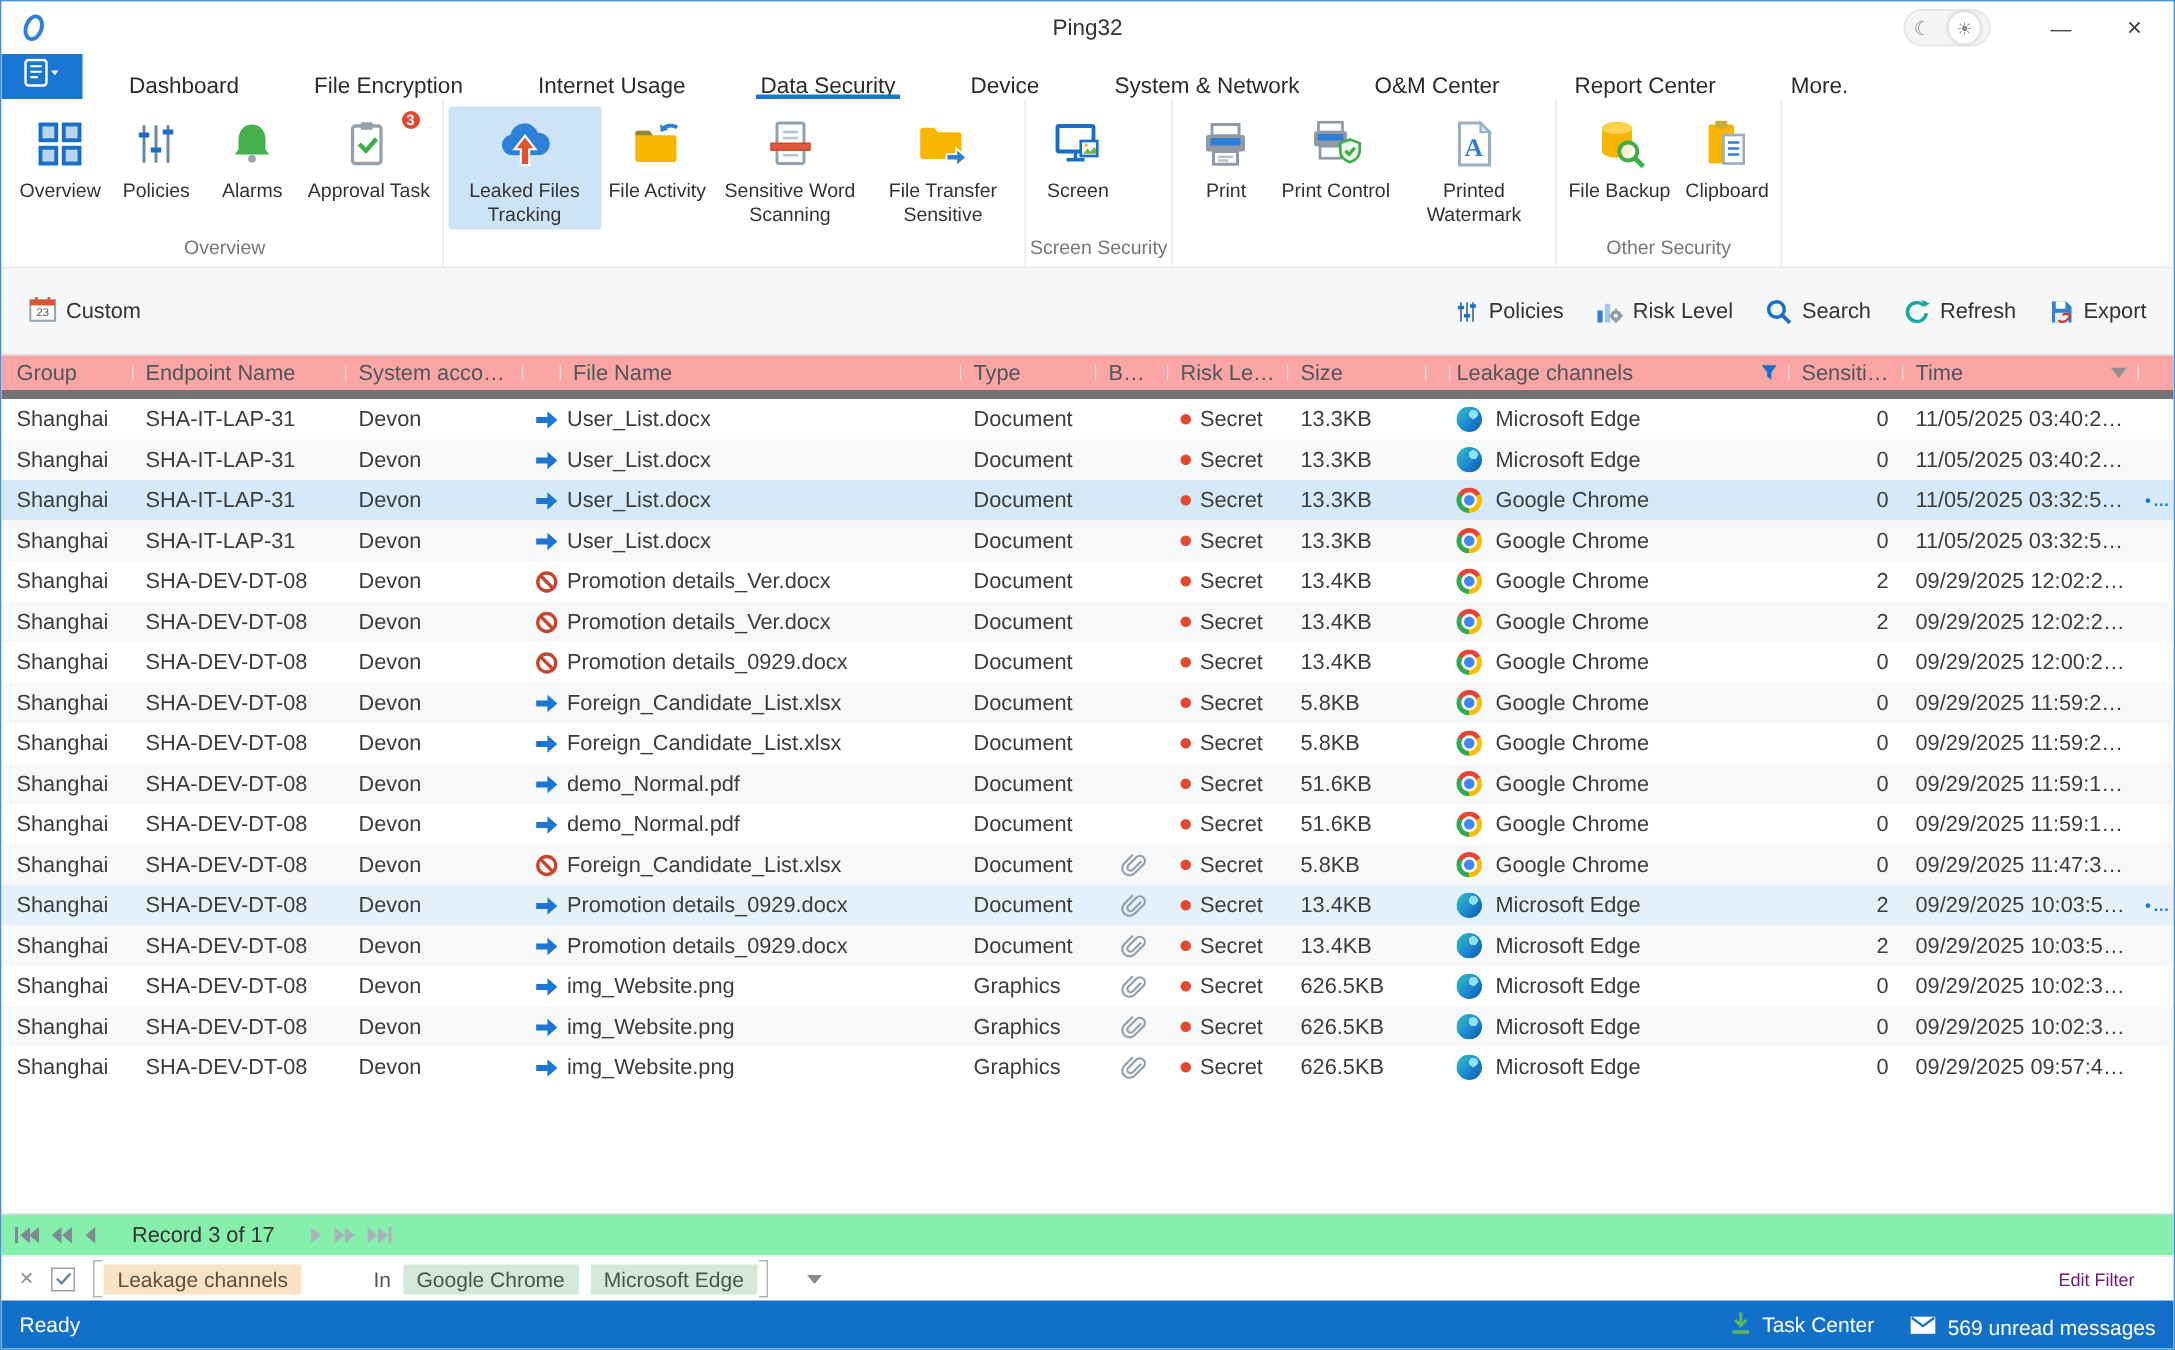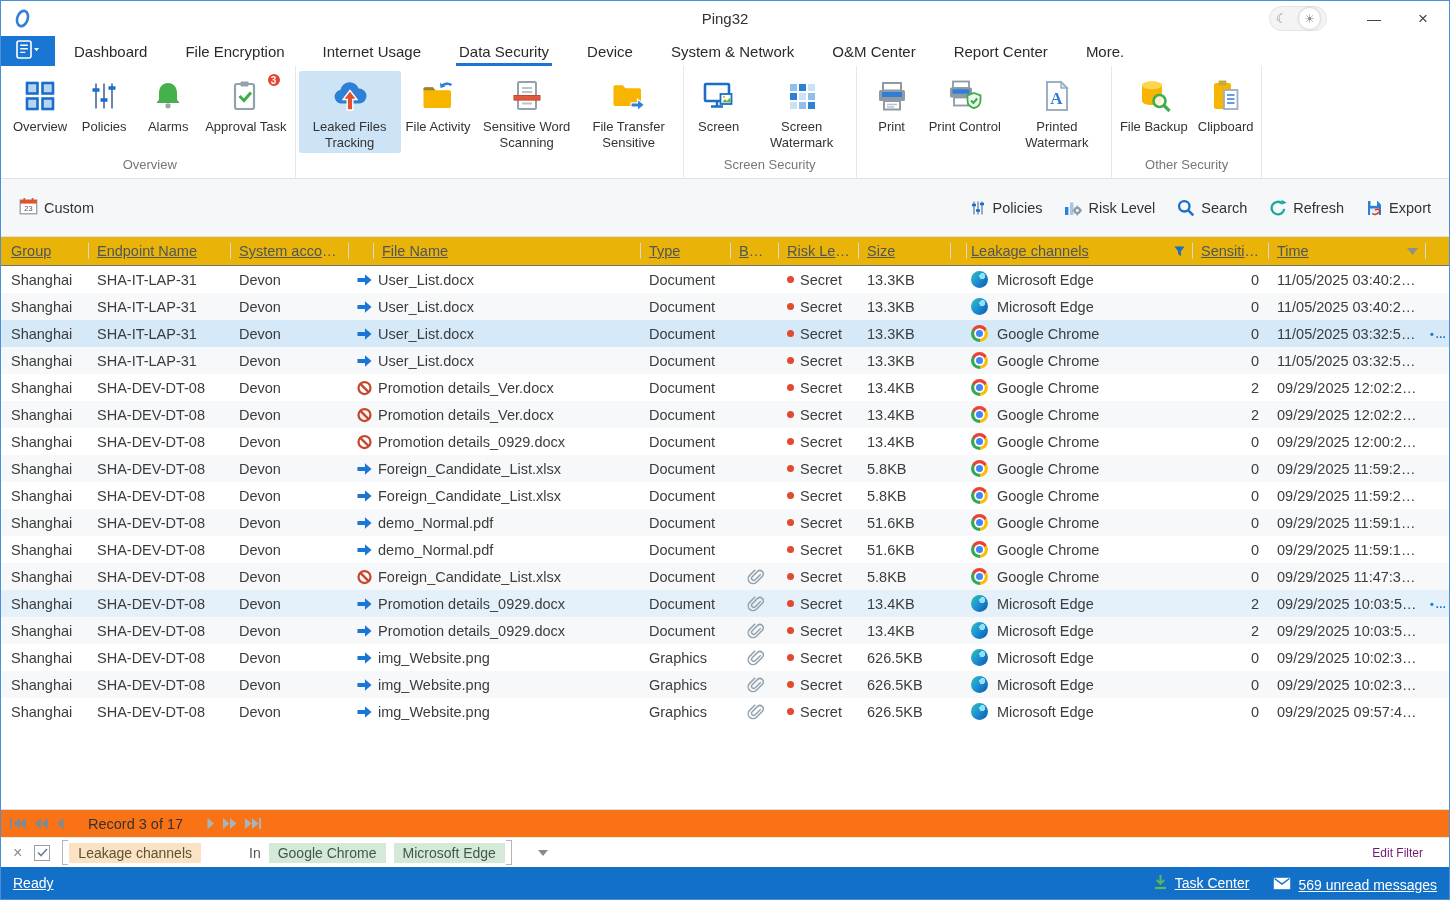--- a/index.html
+++ b/index.html
@@ -14,42 +14,42 @@
   .theme-pill { width:58px; height:25px; border:1px solid #e4e4e4; background:#f4f4f4; border-radius:13px; display:flex; align-items:center; justify-content:space-around; margin-right:24px; }
   .theme-pill .moon { color:#8a8a8a; font-size:13px; }
   .theme-pill .sun { width:21px; height:21px; background:#fff; border-radius:50%; box-shadow:0 0 3px rgba(0,0,0,.25); color:#8a8a8a; font-size:12px; display:flex; align-items:center; justify-content:center; }
   .btn-min { width:46px; text-align:center; color:#444; font-size:14px; }
   .btn-close { width:52px; text-align:center; color:#444; font-size:17px; }
 
   
   .menubar { height:30px; display:flex; align-items:stretch; flex:none; background:#fff; }
   .app-btn { width:54px; background:#1976d2; display:flex; align-items:center; justify-content:center; }
   .tabs { display:flex; }
-  .tab { padding:0 19px; display:flex; align-items:center; font-size:15px; color:#2b2b2b; position:relative; cursor:default; }
+  .tab { padding:0 19px; display:flex; align-items:flex-end; font-size:15px; color:#2b2b2b; position:relative; cursor:default;margin-left:12px; }
   .tab.active::after { content:''; position:absolute; left:16px; right:16px; bottom:0; height:3px; background:#1976d2; }
 
   
   .ribbon { height:113px; display:flex; background:#fff; border-bottom:1px solid #e3e3e3; padding-left:4px; flex:none; }
   .rgroup { display:flex; flex-direction:column; border-right:1px solid #e8e8e8; padding:0 3px; }
   .rgroup-items { flex:1; display:flex; align-items:flex-start; padding-top:5px; }
   .rgroup-label { text-align:center; font-size:13px; color:#777; padding:2px 0 6px; }
   .ritem { min-width:64px; max-width:102px; display:flex; flex-direction:column; align-items:center; padding:5px 5px 2px; border-radius:2px; position:relative; }
   .ritem.selected { background:#cde4f7; }
   .ricon { height:40px; display:flex; align-items:center; justify-content:center; }
   .rlabel { font-size:13px; color:#333; text-align:center; line-height:16px; margin-top:3px; }
   .rbadge { position:absolute; top:1px; right:10px; min-width:16px; height:16px; background:#e8432d; color:#fff; border-radius:50%; font-size:10px; font-weight:bold; display:flex; align-items:center; justify-content:center; border:2px solid #fff; }
 
   
   .toolbar { height:58px; background:#f6f7f8; border-bottom:1px solid #e0e0e0; display:flex; align-items:center; padding:0 18px; flex:none; }
   .tbtn { display:flex; align-items:center; gap:6px; font-size:14.5px; color:#333; cursor:default; }
   .toolbar-right { margin-left:auto; display:flex; align-items:center; gap:22px; }
 
   
   .grid { --cols: 88px 142px 118px 25px 267px 90px 48px 80px 92px 12px 230px 76px 157px 1fr; }
-  .thead { display:grid; grid-template-columns:var(--cols); height:29px; border-bottom:1px solid #737373; background:#eab308; align-items:center; font-size:14.5px; color:#4f565c; flex:none;text-decoration:underline; }
+  .thead { display:grid; grid-template-columns:var(--cols); height:29px; border-bottom:6px solid #737373; background:#fca5a5; align-items:center; font-size:14.5px; color:#4f565c; flex:none; }
   .th { position:relative; padding:0 8px; height:100%; display:flex; align-items:center; overflow:hidden; white-space:nowrap; }
   .th::after { content:''; position:absolute; right:0; top:6px; bottom:6px; width:1px; background:#d5d9dd; }
   .th:last-child::after { display:none; }
   .th .hlabel { overflow:hidden; text-overflow:ellipsis; }
   .th .hfunnel { margin-left:auto; display:flex; }
   .th .hcaret { margin-left:auto; display:flex; }
   .tbody { flex:1; overflow:hidden; background:#fff; }
   .row { display:grid; grid-template-columns:var(--cols); height:27px; align-items:center; font-size:14.5px; color:#3c3c3c; }
   .row.alt { background:#f7f8f9; }
   .row.selected { background:#d5e9f8; }
@@ -62,40 +62,40 @@
   .risk-dot { width:7px; height:7px; border-radius:50%; background:#e2492f; flex:none; }
   .cell.channel-cell { display:flex; align-items:center; gap:9px; }
   .cell.sens-cell { text-align:right; padding-right:10px; }
   .cell.more-cell { text-align:center; color:#1976d2; font-size:11px; font-weight:bold; letter-spacing:1.5px; padding:0 4px; }
   .ic { width:17px; height:17px; border-radius:50%; position:relative; flex:none; display:inline-block; }
   .ic-chrome { background:conic-gradient(from -60deg,#ea4335 0 120deg,#fbbc05 120deg 240deg,#34a853 240deg 360deg); }
   .ic-chrome i { position:absolute; inset:4.6px; background:#4285f4; border-radius:50%; box-shadow:0 0 0 1.8px #fff; }
   .ic-edge { background:radial-gradient(circle at 66% 30%, #8ee3f2 0 18%, rgba(0,0,0,0) 19%), linear-gradient(128deg,#35c3b5 0%,#1e8fd5 48%,#0b57a8 100%); }
 
   
-  .pager { height:28px; border-top:1px solid #dcdcdc; display:flex; align-items:center; padding-left:8px; gap:7px; flex:none; background:#f97316; }
+  .pager { height:28px; border-top:1px solid #dcdcdc; display:flex; align-items:center; padding-left:8px; gap:7px; flex:none; background:#86efac; }
   .navbtn { display:flex; align-items:center; }
   .record-text { font-size:14.5px; color:#333; margin:0 16px; }
 
   
   .filterbar { height:30px; border-top:1px solid #ececec; display:flex; align-items:center; padding:0 12px; gap:12px; flex:none; background:#fff; }
   .fx { color:#8a8a8a; font-size:16px; }
   .fcheck { width:16px; height:16px; border:1px solid #9e9e9e; background:#fff; display:flex; align-items:center; justify-content:center; }
   .fgroup { display:flex; align-items:center; gap:8px; height:25px; padding:0 7px; position:relative; }
   .fgroup::before { content:''; position:absolute; left:0; top:0; bottom:0; width:5px; border:1px solid #b5b5b5; border-right:none; }
   .fgroup::after { content:''; position:absolute; right:0; top:0; bottom:0; width:5px; border:1px solid #b5b5b5; border-left:none; }
   .chip { padding:2px 9px; font-size:14px; }
   .chip.field { background:#fbe2c5; color:#5e5234; }
   .chip.value { background:#d5e9d8; color:#44584a; }
   .fop { font-size:14px; color:#555;margin-left:40px; }
   .fcaret { color:#8a8a8a; display:flex; margin-left:14px; }
   .edit-filter { margin-left:auto; font-size:12px; color:#701a75; padding-right:14px; }
 
   
-  .statusbar { height:27px; background:#1270c8; color:#fff; display:flex; align-items:center; font-size:14px; padding:16px 12px; flex:none;text-decoration:underline; }
+  .statusbar { height:27px; background:#1270c8; color:#fff; display:flex; align-items:center; font-size:14px; padding:16px 12px; flex:none; }
   .status-right { margin-left:auto; display:flex; align-items:flex-end; gap:24px; }
   .status-item { display:flex; align-items:center; gap:7px; }
 </style>
 </head>
 <body>
 
 <div class="window">
 
   <div class="titlebar">
     <span class="logo">
@@ -252,36 +252,20 @@
             <span class="ricon">
               <svg width="34" height="32" viewBox="0 0 34 32">
                 <rect x="3" y="4" width="24" height="17" rx="1" fill="#fff" stroke="#1b6ec8" stroke-width="2.6"></rect>
                 <path d="M15 21 v4.5 M9 26.5 h12" stroke="#1b6ec8" stroke-width="2.4"></path>
                 <rect x="18.5" y="14" width="11" height="10" fill="#fff" stroke="#1b6ec8" stroke-width="1.8"></rect>
                 <path d="M20 22.5 l3-3.5 2 2 2.5-3 1.3 1.8 v2.7 z" fill="#6cb24f"></path>
                 <circle cx="22" cy="16.8" r="1.1" fill="#f0b429"></circle>
               </svg>
             </span>
             <div class="rlabel">Screen</div>
-          </div>
-          <div class="ritem">
-            <span class="ricon">
-              <svg width="32" height="32" viewBox="0 0 32 32">
-                <rect x="4" y="4" width="7" height="7" fill="#8fc0ea"></rect>
-                <rect x="13" y="4" width="7" height="7" fill="#2e7fd6"></rect>
-                <rect x="22" y="4" width="7" height="7" fill="#c9e2f6"></rect>
-                <rect x="4" y="13" width="7" height="7" fill="#2e7fd6"></rect>
-                <rect x="13" y="13" width="7" height="7" fill="#c9e2f6"></rect>
-                <rect x="22" y="13" width="7" height="7" fill="#8fc0ea"></rect>
-                <rect x="4" y="22" width="7" height="7" fill="#c9e2f6"></rect>
-                <rect x="13" y="22" width="7" height="7" fill="#8fc0ea"></rect>
-                <rect x="22" y="22" width="7" height="7" fill="#2e7fd6"></rect>
-              </svg>
-            </span>
-            <div class="rlabel">Screen Watermark</div>
           </div>
         </div>
         <div class="rgroup-label">Screen Security</div>
       </div>
       <div class="rgroup">
         <div class="rgroup-items">
           <div class="ritem">
             <span class="ricon">
               <svg width="34" height="32" viewBox="0 0 34 32">
                 <rect x="8" y="3" width="18" height="7.5" fill="#fff" stroke="#8f9aa5" stroke-width="2"></rect>

